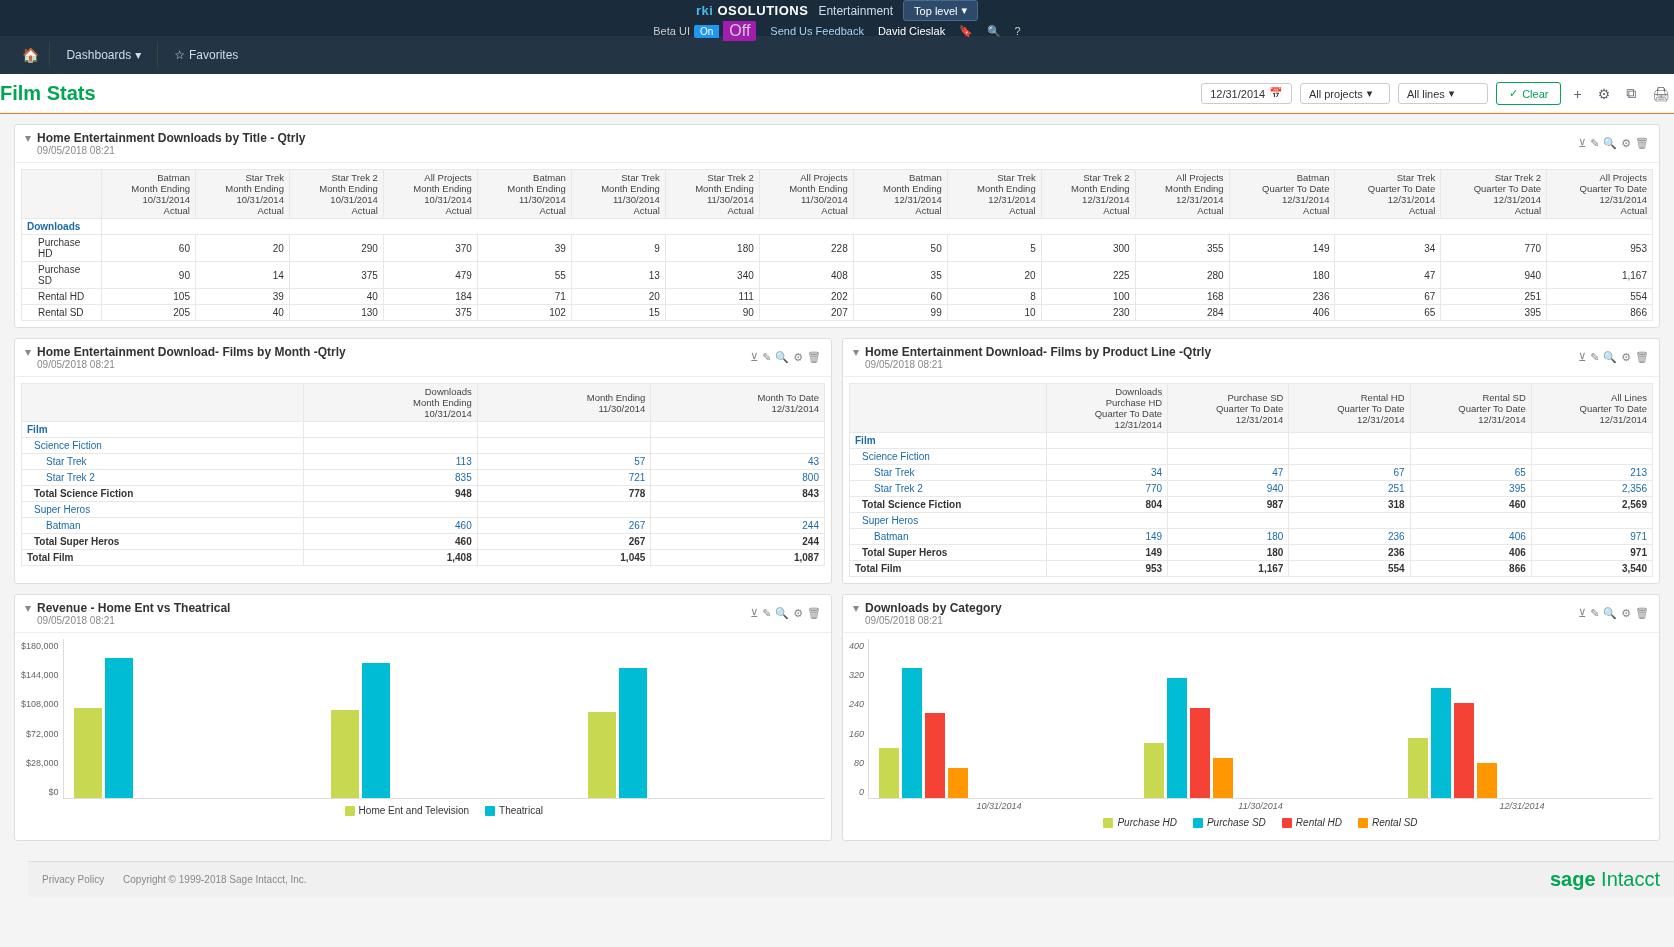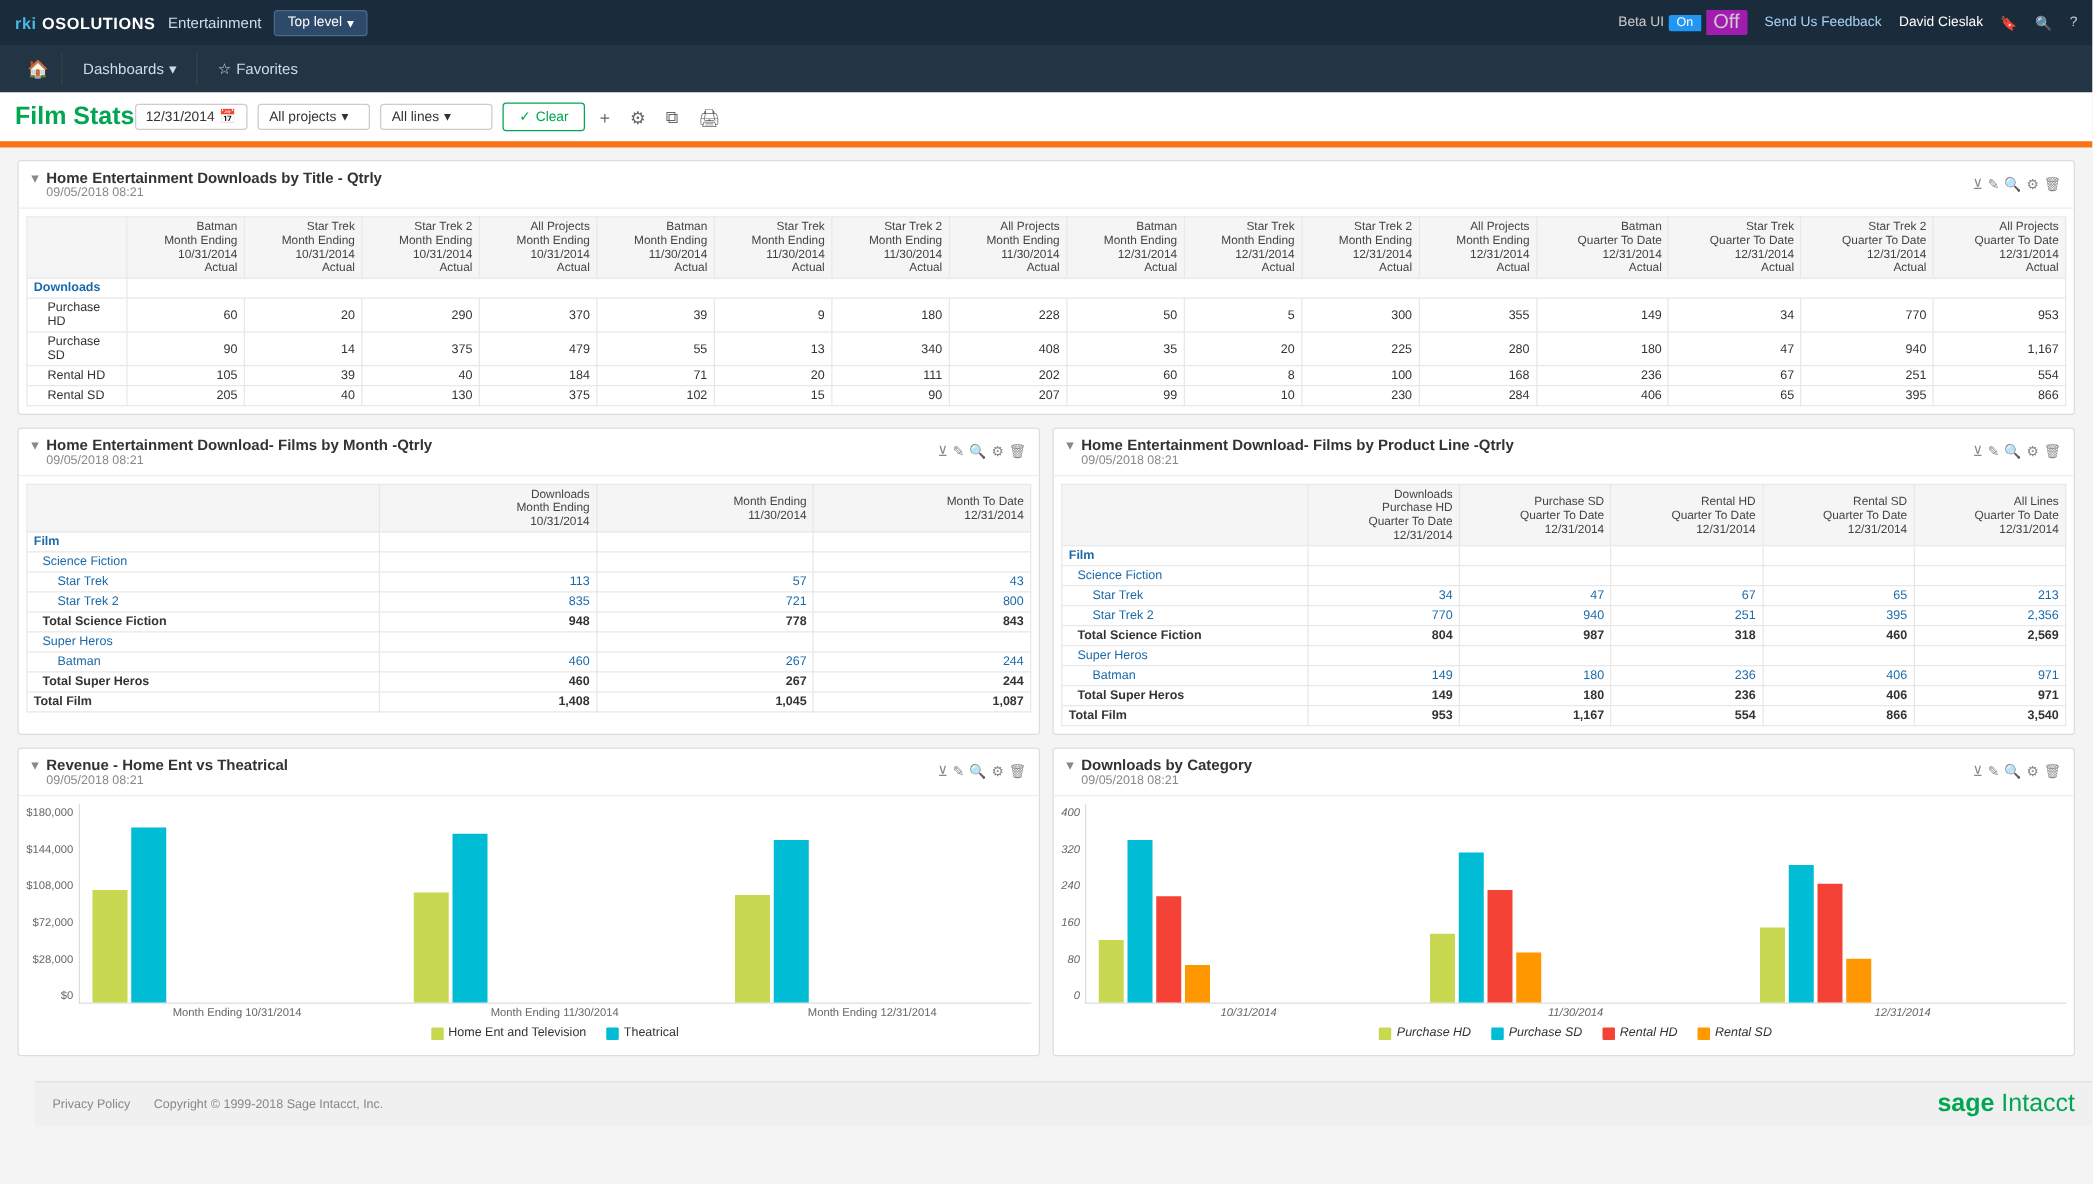--- a/index.html
+++ b/index.html
@@ -7,20 +7,21 @@
 
     
     .top-nav {
       background: #1a2b3c;
       color: #fff;
       display: flex;
       align-items: center;
       padding: 0 12px;
       height: 36px;
       justify-content: space-between;
+      flex-direction: column;
     }
     .top-nav-left { display: flex; align-items: center; gap: 10px; }
     .top-nav-right { display: flex; align-items: center; gap: 14px; font-size: 11px; }
     .logo { font-size: 13px; font-weight: bold; color: #fff; letter-spacing: 0.5px; }
     .logo span { color: #4db8e8; }
     .top-level-btn {
       background: #2d4a6b;
       border: 1px solid #4a6a8a;
       color: #fff;
       padding: 3px 10px;
@@ -55,24 +56,25 @@
       display: flex;
       align-items: center;
       gap: 4px;
       font-size: 12px;
       border-left: 1px solid #344;
     }
 
     
     .page-header {
       background: #fff;
-      padding: 8px 12px;
-      display: flex;
-      align-items: center;
-      border-bottom: 5px solid #f97316;
+      padding: 8px 0;
+      display: flex;
+      align-items: center;
+      justify-content: space-between;
+      border-bottom: 1px solid #f97316;
     }
     .page-title { font-size: 20px; color: #00a651; font-weight: bold; }
     .page-controls { display: flex; align-items: center; gap: 8px; }
     .date-input {
       border: 1px solid #ccc;
       padding: 3px 8px;
       border-radius: 3px;
       font-size: 11px;
       background: #fff;
       display: flex;
@@ -588,25 +590,20 @@
                 <div class="single-group">
                   <div class="bar" style="background:#c8d850;height:88px;width:28px;"></div>
                   <div class="bar" style="background:#00bcd4;height:135px;width:28px;"></div>
                 </div>
                 <div class="single-group">
                   <div class="bar" style="background:#c8d850;height:86px;width:28px;"></div>
                   <div class="bar" style="background:#00bcd4;height:130px;width:28px;"></div>
                 </div>
               </div>
             </div>
-            <div class="x-labels" style="display:flex;justify-content:space-around;font-size:9px;color:#666;padding:2px 0 0 0;">
-              <span>Month Ending 10/31/2014</span>
-              <span>Month Ending 11/30/2014</span>
-              <span>Month Ending 12/31/2014</span>
-            </div>
             <div class="chart-legend">
               <div class="legend-item">
                 <span class="legend-dot" style="background:#c8d850;"></span>
                 <span>Home Ent and Television</span>
               </div>
               <div class="legend-item">
                 <span class="legend-dot" style="background:#00bcd4;"></span>
                 <span>Theatrical</span>
               </div>
             </div>

